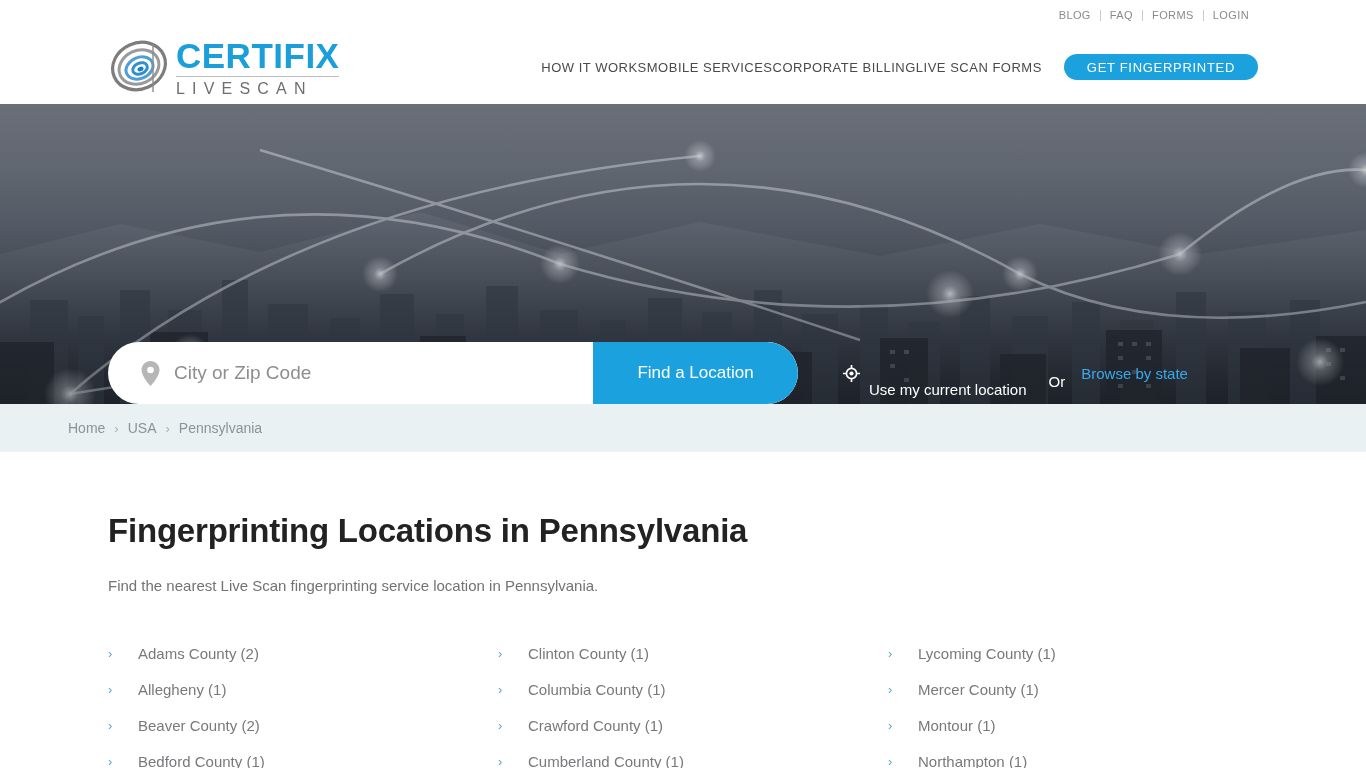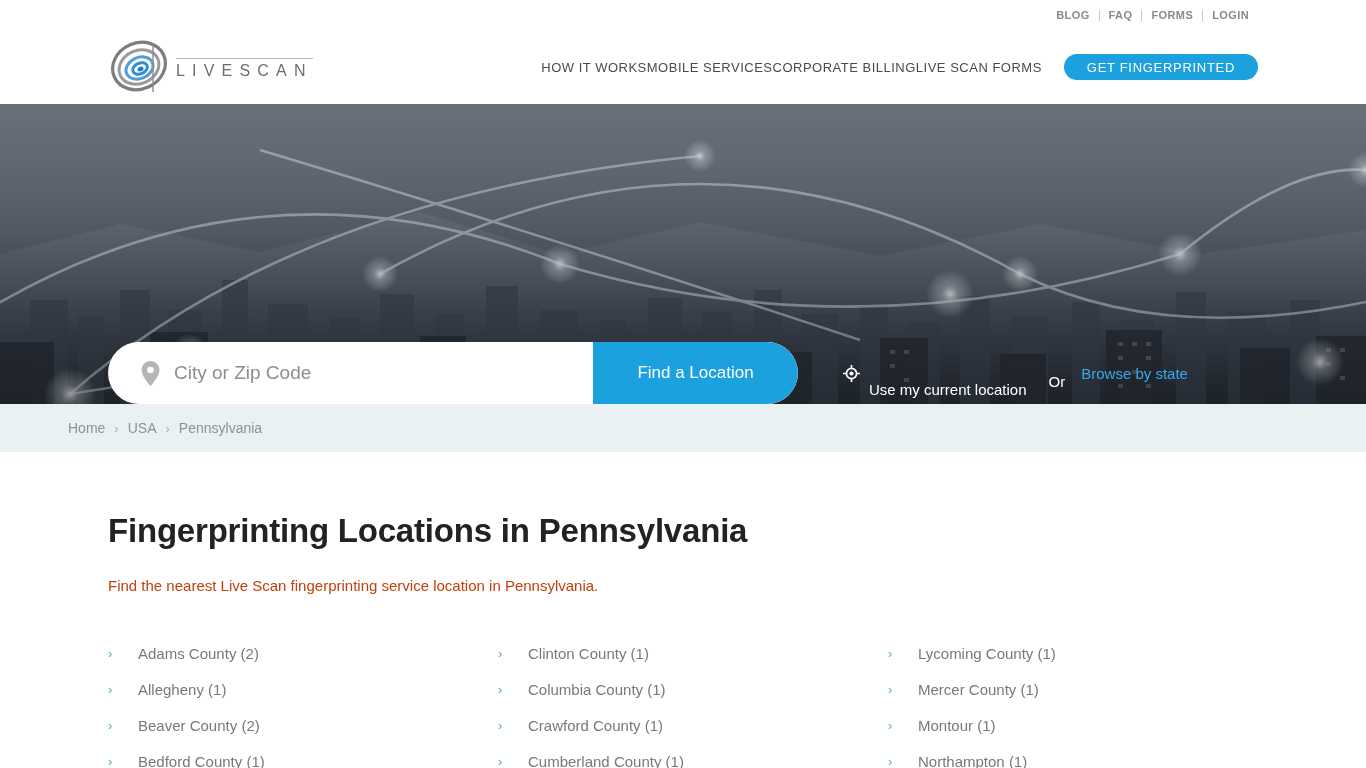--- a/index.html
+++ b/index.html
@@ -12,21 +12,20 @@
   }
 
   
   .topbar {
     height:30px;
     display:flex;
     justify-content:flex-end;
     align-items:center;
     padding:0 108px 0 0;
     background:#ffffff;
-    font-weight:bold;
   }
   .topbar-links { display:flex; align-items:center; gap:0; }
   .topbar-link {
     font-size:11px;
     letter-spacing:.4px;
     color:#8a8a8a;
     text-decoration:none;
     padding:0 9px;
     line-height:1;
     white-space:nowrap;
@@ -194,21 +193,21 @@
   .content { padding:0 108px; background:#fff; }
   .page-title {
     font-size:33px;
     font-weight:700;
     color:#222;
     letter-spacing:-.2px;
     padding-top:60px;
   }
   .page-sub {
     font-size:15px;
-    color:#c2410c;
+    color:#737373;
     margin-top:27px;
   }
 
   .county-grid {
     display:grid;
     grid-template-columns:390px 390px 390px;
     margin-top:41px;
   }
   .county-item {
     display:flex;
@@ -254,20 +253,21 @@
           <ellipse cx="31" cy="30" rx="27" ry="23" transform="rotate(-24 31 30)" stroke="#7d7d7d" stroke-width="3.2"></ellipse>
           <ellipse cx="31" cy="31" rx="20.5" ry="16.5" transform="rotate(-24 31 31)" stroke="#9a9a9a" stroke-width="3"></ellipse>
           <ellipse cx="31.5" cy="32" rx="14" ry="10.5" transform="rotate(-24 31.5 32)" stroke="#4f9ed6" stroke-width="3"></ellipse>
           <ellipse cx="32" cy="32.5" rx="7.6" ry="5.4" transform="rotate(-24 32 32.5)" stroke="#2f8fd0" stroke-width="3"></ellipse>
         </g>
         <ellipse cx="32.5" cy="33" rx="3.1" ry="2.3" transform="rotate(-24 32.5 33)" fill="#1b7fc4"></ellipse>
         <path d="M45 8 L45 56" stroke="#8c8c8c" stroke-width="1.4"></path>
       </svg>
     </span>
     <span class="logo-words">
+      <span class="logo-top">CERTIFIX</span>
       <span class="logo-rule"></span>
       <span class="logo-bottom">LIVESCAN</span>
     </span>
   </a>
 
   <nav class="mainnav">
     <a class="nav-link" href="#">HOW IT WORKS</a>
     <a class="nav-link" href="#">MOBILE SERVICES</a>
     <a class="nav-link" href="#">CORPORATE BILLING</a>
     <a class="nav-link" href="#">LIVE SCAN FORMS</a>

